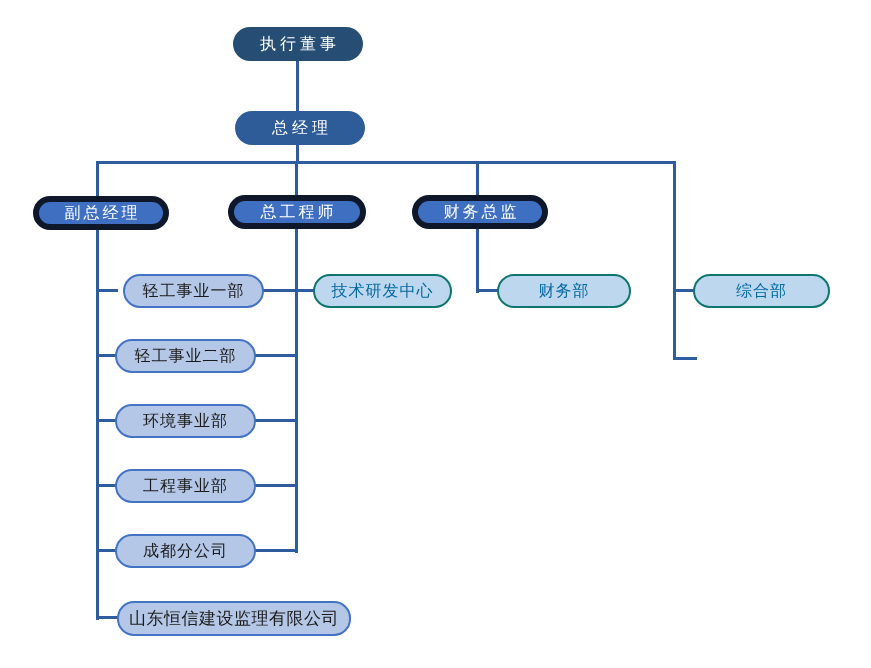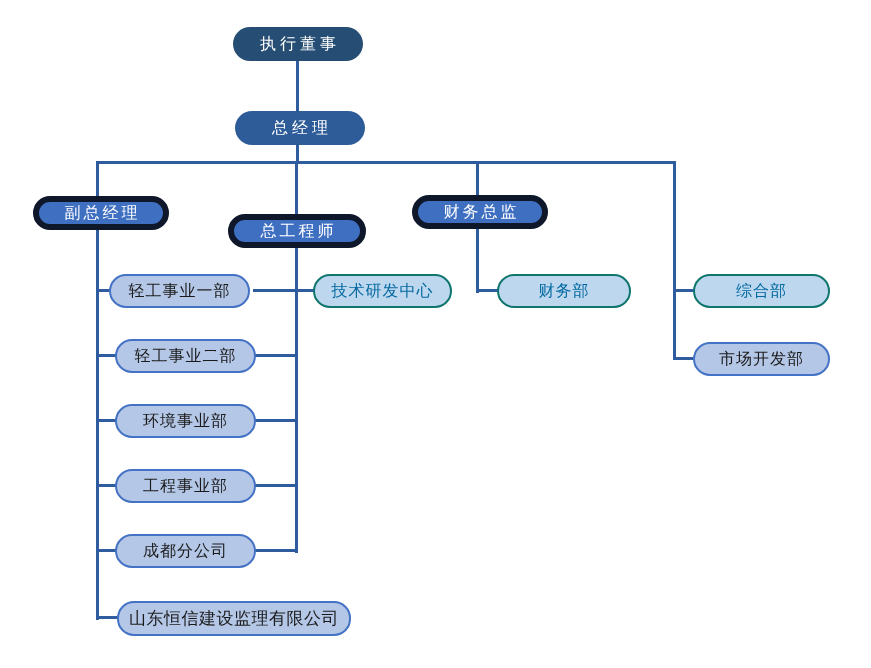--- a/index.html
+++ b/index.html
@@ -59,28 +59,27 @@
 
   <div class="hline" style="left:295px;top:289px;width:22px;"></div>
   <div class="hline" style="left:476px;top:289px;width:25px;"></div>
   <div class="hline" style="left:673px;top:289px;width:24px;"></div>
   <div class="hline" style="left:673px;top:357px;width:24px;"></div>
 
   <div class="node lv2" style="left:235px;top:111px;width:130px;">总经理</div>
   <div class="node lv1" style="left:233px;top:27px;width:130px;">执行董事</div>
 
   <div class="node lv3" style="left:33px;top:196px;width:136px;">副总经理</div>
-  <div class="node lv3" style="left:228px;top:195px;width:138px;margin-top:19px;">总工程师</div>
+  <div class="node lv3" style="left:228px;top:195px;width:138px;">总工程师</div>
   <div class="node lv3" style="left:412px;top:195px;width:136px;">财务总监</div>
 
-  <div class="node lav" style="left:109px;top:274px;width:141px;">轻工事业一部</div>
+  <div class="node lav" style="left:123px;top:274px;width:141px;">轻工事业一部</div>
   <div class="node lav" style="left:115px;top:339px;width:141px;">轻工事业二部</div>
   <div class="node lav" style="left:115px;top:404px;width:141px;">环境事业部</div>
   <div class="node lav" style="left:115px;top:469px;width:141px;text-align:center;">工程事业部</div>
   <div class="node lav" style="left:115px;top:534px;width:141px;">成都分公司</div>
   <div class="node lav wide" style="left:117px;top:601px;width:234px;">山东恒信建设监理有限公司</div>
 
   <div class="node sky" style="left:313px;top:274px;width:139px;">技术研发中心</div>
   <div class="node sky" style="left:497px;top:274px;width:134px;">财务部</div>
   <div class="node sky" style="left:693px;top:274px;width:137px;">综合部</div>
-  <div class="node lav" style="left:693px;top:342px;width:137px;">市场开发部</div>
 
 </div>
 
 </body></html>

